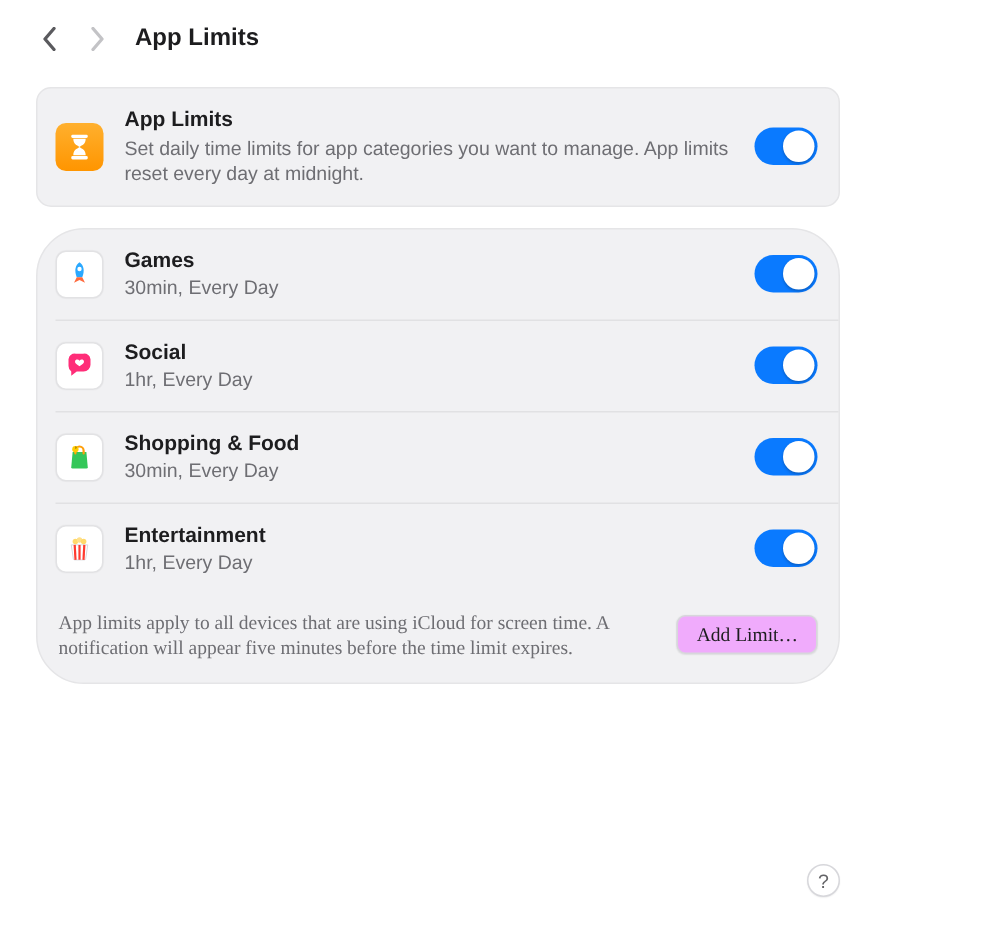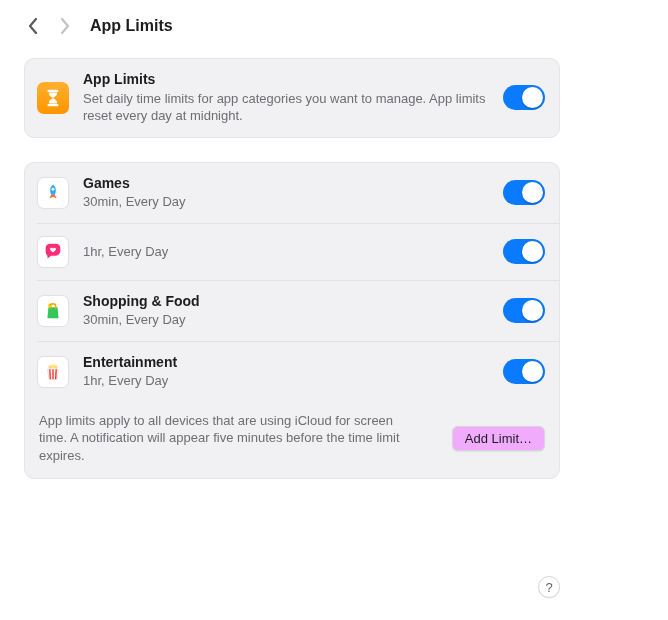--- a/index.html
+++ b/index.html
@@ -43,21 +43,21 @@
   }
   .panel {
     margin: 6px 24px 0 24px;
   }
   .group {
     background: #f1f1f3;
     border: 1px solid #e5e5e7;
     border-radius: 10px;
     padding: 0;
   }
-  .group + .group { margin-top: 24px; }
+  .group + .group { margin-top: 14px; border-radius: 32px; }
   .row {
     display: flex;
     align-items: center;
     padding: 12px 14px 12px 12px;
   }
   .row + .row {
     border-top: 1px solid #e1e1e3;
     margin-left: 12px;
     padding-left: 0;
   }
@@ -109,20 +109,21 @@
     border-radius: 50%;
     top: 2px;
     right: 2px;
     box-shadow: 0 1px 2px rgba(0,0,0,0.25);
   }
   .footer-row {
     display: flex;
     align-items: center;
     padding: 10px 14px 14px 14px;
     gap: 32px;
+    font-family: Liberation Serif, serif;
   }
   .footer-text {
     font-size: 13px;
     color: #6e6e73;
     line-height: 1.35;
     flex: 1 1 auto;
   }
   .add-btn {
     background: #f0abfc;
     border: 1px solid #d7d7db;
@@ -214,20 +215,21 @@
       </div>
 
       <div class="row">
         <div class="icon-box icon-white">
           <svg class="mini-icon" viewBox="0 0 24 24">
             <path d="M4 7 a5 5 0 0 1 5 -4 h6 a5 5 0 0 1 5 4 v4 a5 5 0 0 1 -5 5 h-5 l-4 3 v-3 a5 5 0 0 1 -2 -4 Z" fill="#ff2d78"></path>
             <path d="M12 8.2 c0.8 -1.2 2.6 -1.2 3.2 0.2 c0.5 1.2 -0.8 2.2 -3.2 3.8 c-2.4 -1.6 -3.7 -2.6 -3.2 -3.8 c0.6 -1.4 2.4 -1.4 3.2 -0.2 Z" fill="#fff"></path>
           </svg>
         </div>
         <div class="row-text">
+          <div class="row-title">Social</div>
           <div class="row-sub">1hr, Every Day</div>
         </div>
         <div class="toggle"></div>
       </div>
 
       <div class="row">
         <div class="icon-box icon-white">
           <svg class="mini-icon" viewBox="0 0 24 24">
             <path d="M7 8 h10 l1 11 a1 1 0 0 1 -1 1 h-10 a1 1 0 0 1 -1 -1 Z" fill="#34c759"></path>
             <path d="M9 9 v-2 a3 3 0 0 1 6 0 v2" fill="none" stroke="#ff9f0a" stroke-width="1.6" stroke-linecap="round"></path>

